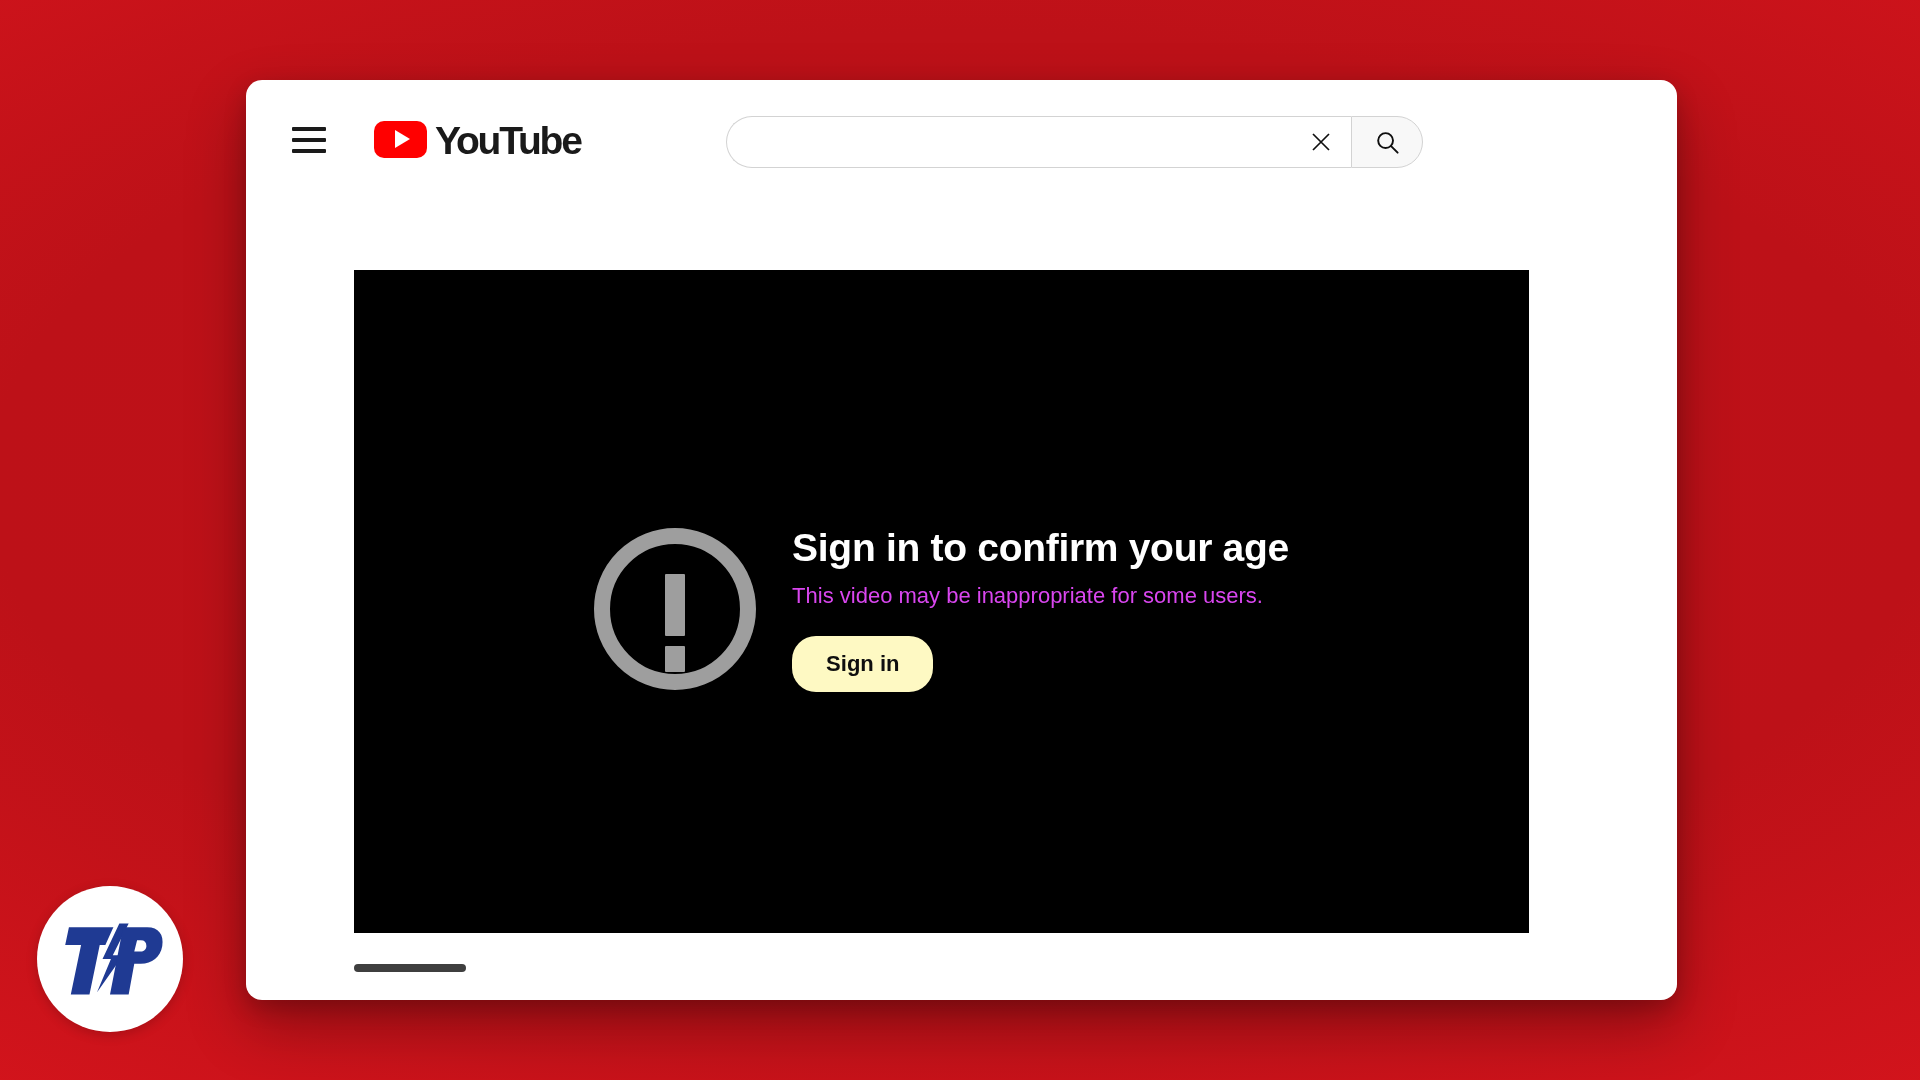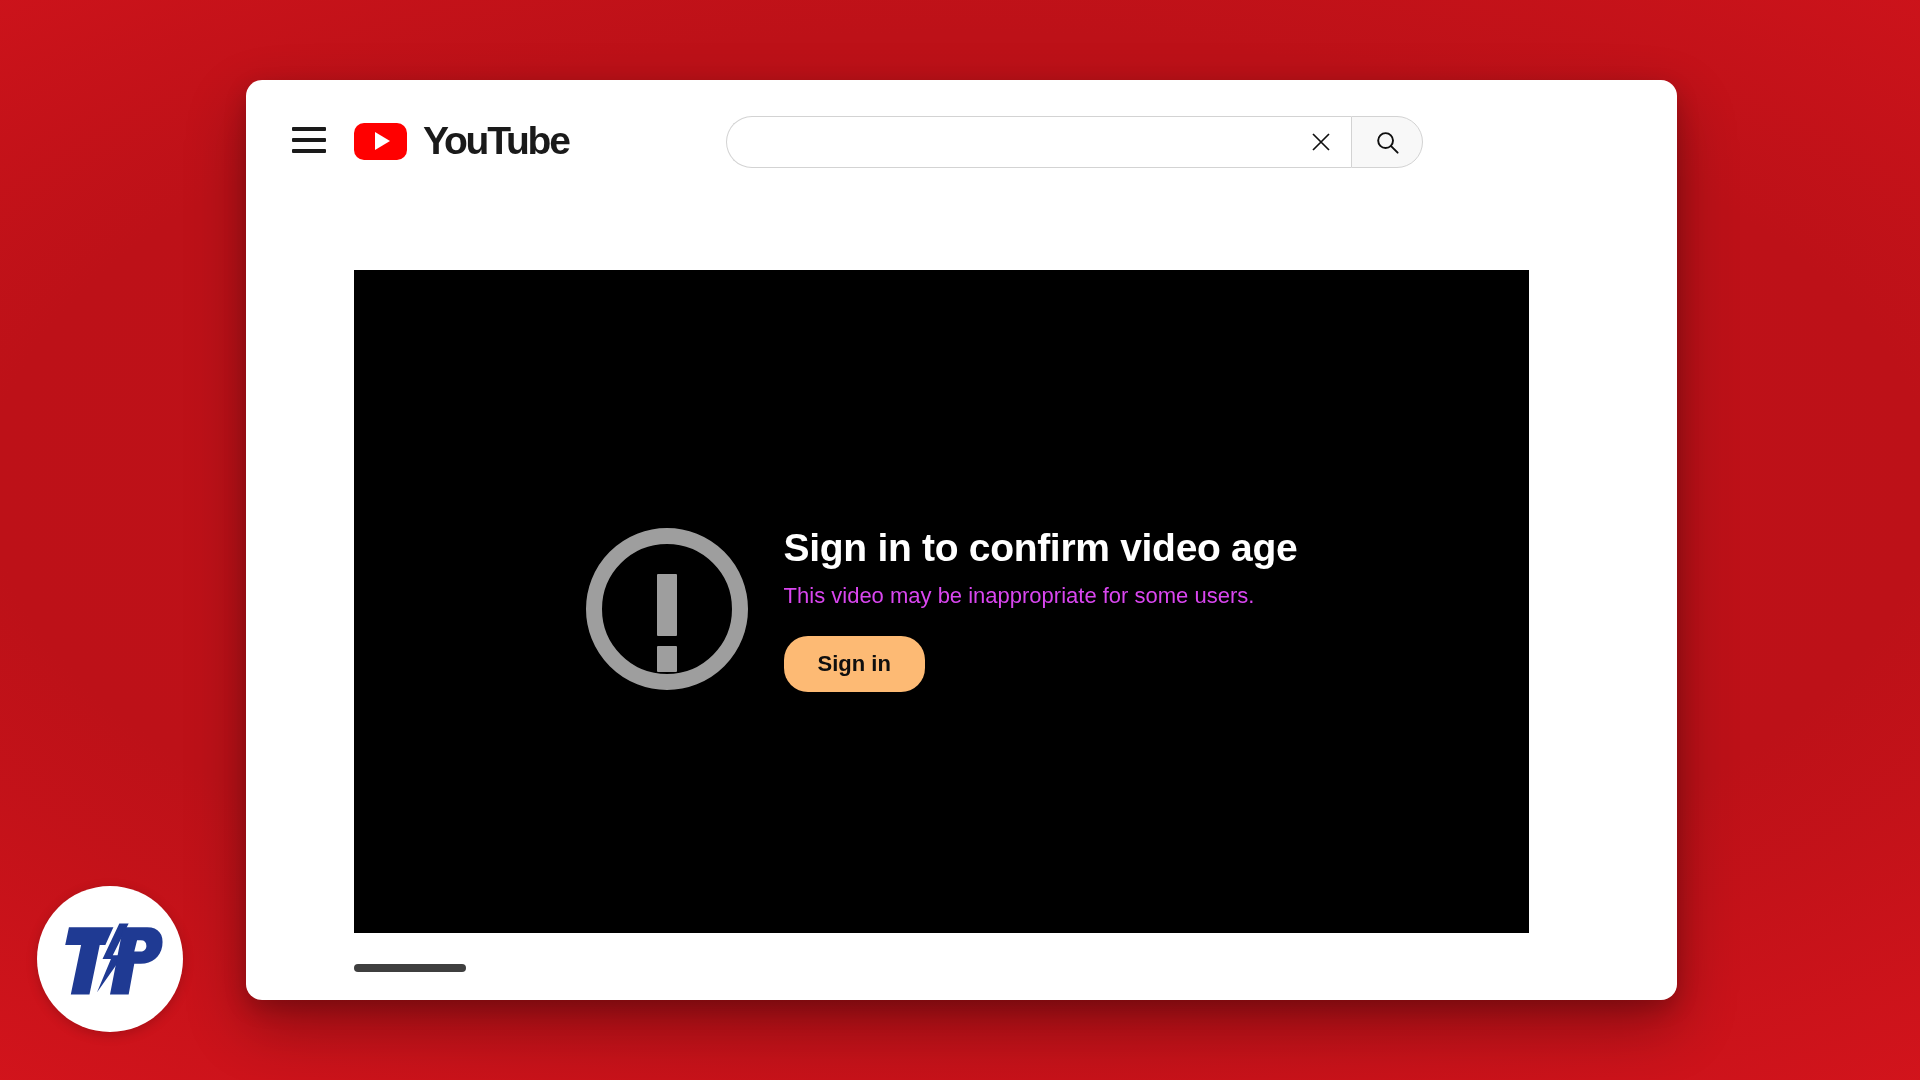--- a/index.html
+++ b/index.html
@@ -30,22 +30,22 @@
     position:relative;
   }
   .hamburger{
     width:34px; height:26px;
     display:flex; flex-direction:column; justify-content:space-between;
     cursor:pointer; flex:0 0 auto;
   }
   .hamburger span{ display:block; height:4px; background:#1a1a1a; border-radius:1px; }
 
   .yt-logo{
-    display:flex; align-items:flex-end; gap:16px;
-    margin-left:28px; cursor:pointer; flex:0 0 auto;
+    display:flex; align-items:flex-start; gap:8px;
+    margin-left:48px; cursor:pointer; flex:0 0 auto;
   }
   .yt-play{
     width:53px; height:37px; background:#ff0000; border-radius:10px;
     display:flex; align-items:center; justify-content:center;
   }
   .yt-play i{
     display:block; width:0; height:0;
     border-left:15px solid #fff;
     border-top:9px solid transparent;
     border-bottom:9px solid transparent;
@@ -118,21 +118,21 @@
   .player-text{ max-width:520px; }
   .player-title{
     font-size:39px; font-weight:bold; color:#ffffff;
     letter-spacing:-0.3px; line-height:1.1;
   }
   .player-sub{
     font-size:22px; color:#d946ef; margin-top:12px; line-height:1.3;
   }
   .signin-btn{
     margin-top:26px;
-    background:#fdba74; color:#0f0f0f;
+    background:#fef9c3; color:#0f0f0f;
     border:none; border-radius:24px;
     padding:15px 34px;
     font-size:22px; font-weight:bold;
     font-family:"Liberation Sans", sans-serif;
     cursor:pointer;
   }
 
   
   .title-skel{
     position:absolute; left:108px; top:884px;
@@ -195,21 +195,21 @@
 
   <div class="player">
     <div class="player-inner">
 
       <div class="warn-icon">
         <span class="bar long"></span>
         <span class="bar dot"></span>
       </div>
 
       <div class="player-text">
-        <div class="player-title">Sign in to confirm video age</div>
+        <div class="player-title">Sign in to confirm your age</div>
         <div class="player-sub">This video may be inappropriate for some users.</div>
         <button class="signin-btn">Sign in</button>
       </div>
 
     </div>
   </div>
 
   <div class="title-skel"></div>
 
   <div class="bottom">

